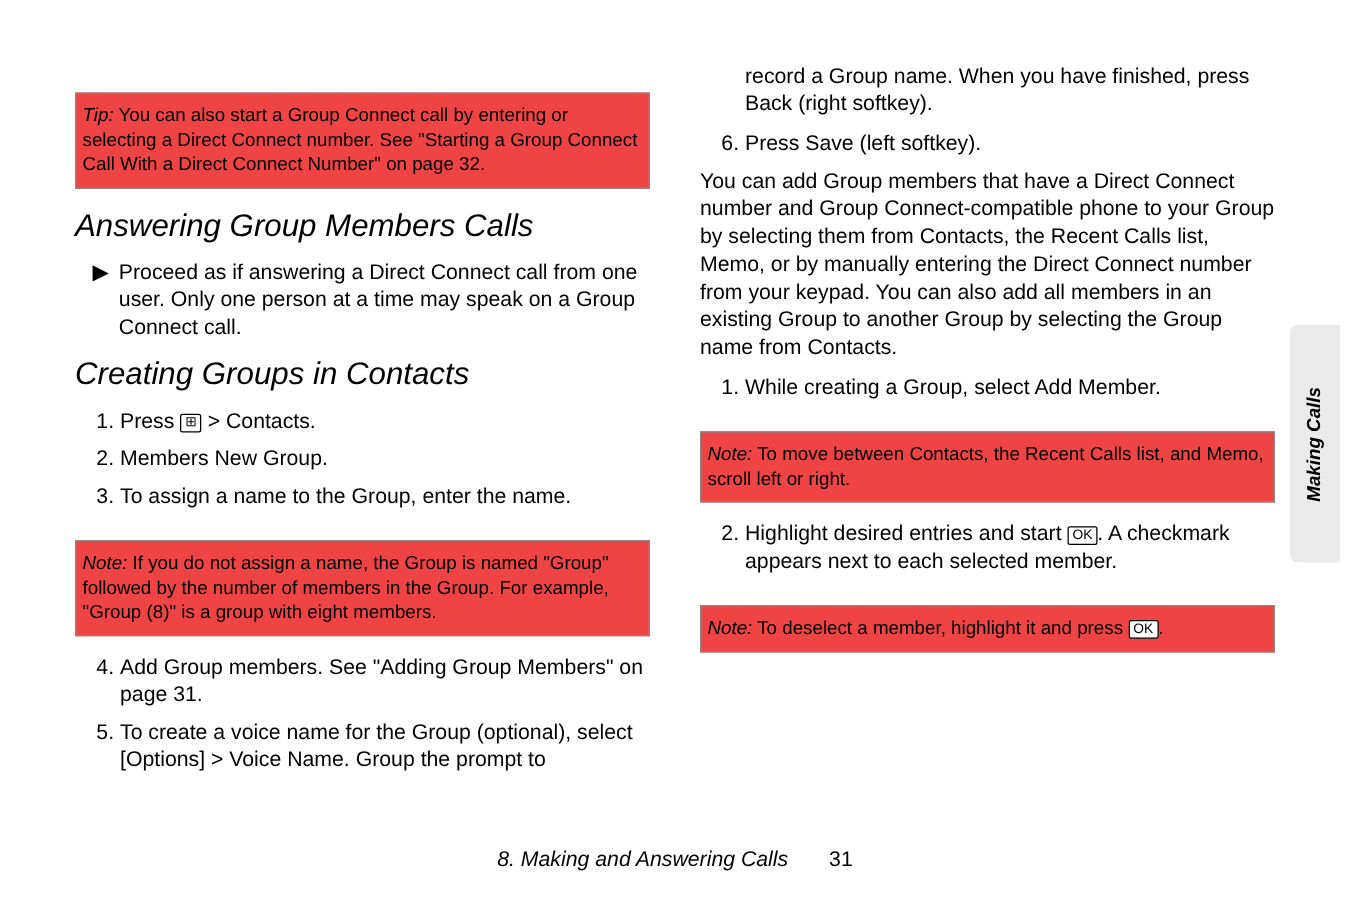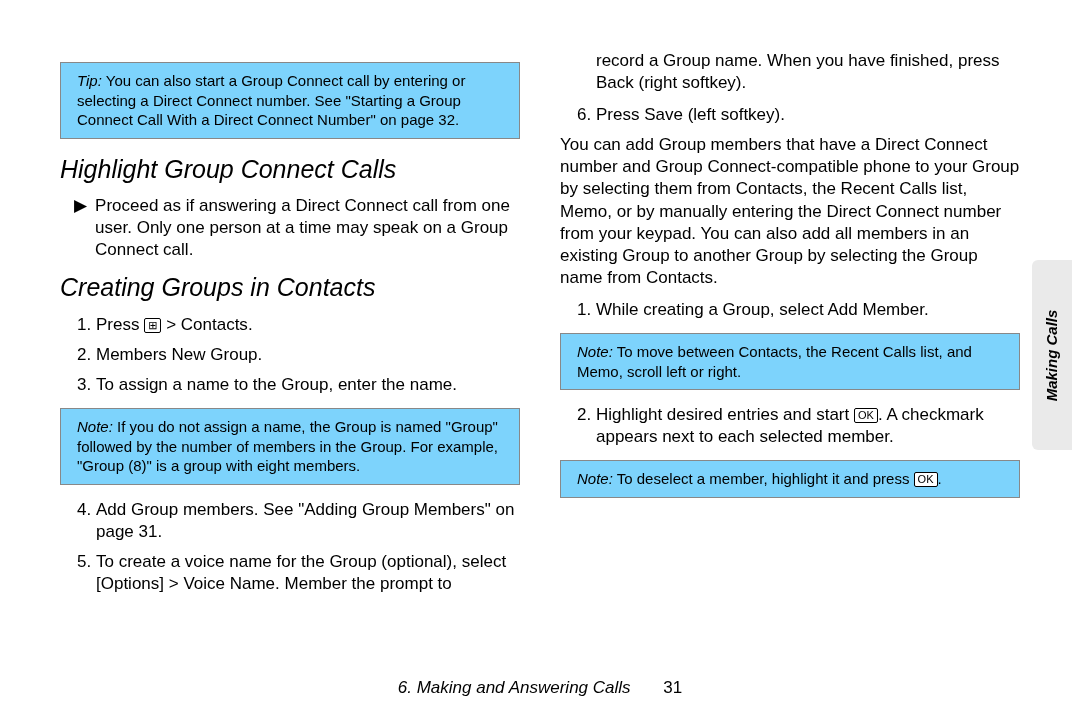--- a/index.html
+++ b/index.html
@@ -19,23 +19,23 @@
     gap: 40px;
     height: 660px;
   }
   .col {
     width: 460px;
     font-size: 17px;
     line-height: 1.3;
   }
   .notebox {
     border: 1px solid #888;
-    background: #7dd3fc;
-    padding: 8px 16px;
-    margin: 12px 0 14px 0;
+    background: #ef4444;
+    padding: 8px 5px;
+    margin: 24px 0 14px 0;
     font-size: 15px;
     line-height: 1.3;
   }
   .notebox .lead { font-style: italic; }
   h2.sec {
     font-style: italic;
     font-weight: normal;
     font-size: 25px;
     margin: 10px 0 10px 0;
   }
@@ -88,21 +88,21 @@
 </head>
 <body>
 
 <div class="page">
   <div class="col">
     <div class="notebox">
       <span class="lead">Tip:</span>
       <span>You can also start a Group Connect call by entering or selecting a Direct Connect number. See "Starting a Group Connect Call With a Direct Connect Number" on page 32.</span>
     </div>
 
-    <h2 class="sec">Highlight Group Connect Calls</h2>
+    <h2 class="sec">Answering Group Members Calls</h2>
     <div class="bullet">
       <span class="tri">▶</span>
       <span>Proceed as if answering a Direct Connect call from one user. Only one person at a time may speak on a Group Connect call.</span>
     </div>
 
     <h2 class="sec">Creating Groups in Contacts</h2>
     <ol class="steps">
       <li>
         <span>Press </span><span class="keycap">⊞</span><span> &gt; </span><span class="bold">Contacts</span><span>.</span>
       </li>
@@ -111,21 +111,21 @@
       </li>
       <li>To assign a name to the Group, enter the name.</li>
     </ol>
     <div class="notebox">
       <span class="lead">Note:</span>
       <span>If you do not assign a name, the Group is named "Group" followed by the number of members in the Group. For example, "Group (8)" is a group with eight members.</span>
     </div>
     <ol class="steps" start="4">
       <li>Add Group members. See "Adding Group Members" on page 31.</li>
       <li>
-        <span>To create a voice name for the Group (optional), select </span><span class="bold">[Options]</span><span> &gt; </span><span class="bold">Voice Name</span><span>. Member the prompt to</span>
+        <span>To create a voice name for the Group (optional), select </span><span class="bold">[Options]</span><span> &gt; </span><span class="bold">Voice Name</span><span>. Group the prompt to</span>
       </li>
     </ol>
   </div>
 
   <div class="col">
     <p class="flow" style="margin-top:0; padding-left:36px;">
       <span>record a Group name. When you have finished, press </span><span class="bold">Back</span><span> (right softkey).</span>
     </p>
     <ol class="steps" start="6">
       <li>
@@ -153,15 +153,15 @@
       <span>To deselect a member, highlight it and press </span><span class="keycap">OK</span><span>.</span>
     </div>
   </div>
 </div>
 
 <div class="sidetab">
   <span>Making Calls</span>
 </div>
 
 <div class="footer">
-  <span>6. Making and Answering Calls</span>
+  <span>8. Making and Answering Calls</span>
   <span class="pgnum">31</span>
 </div>
 
 </body></html>

